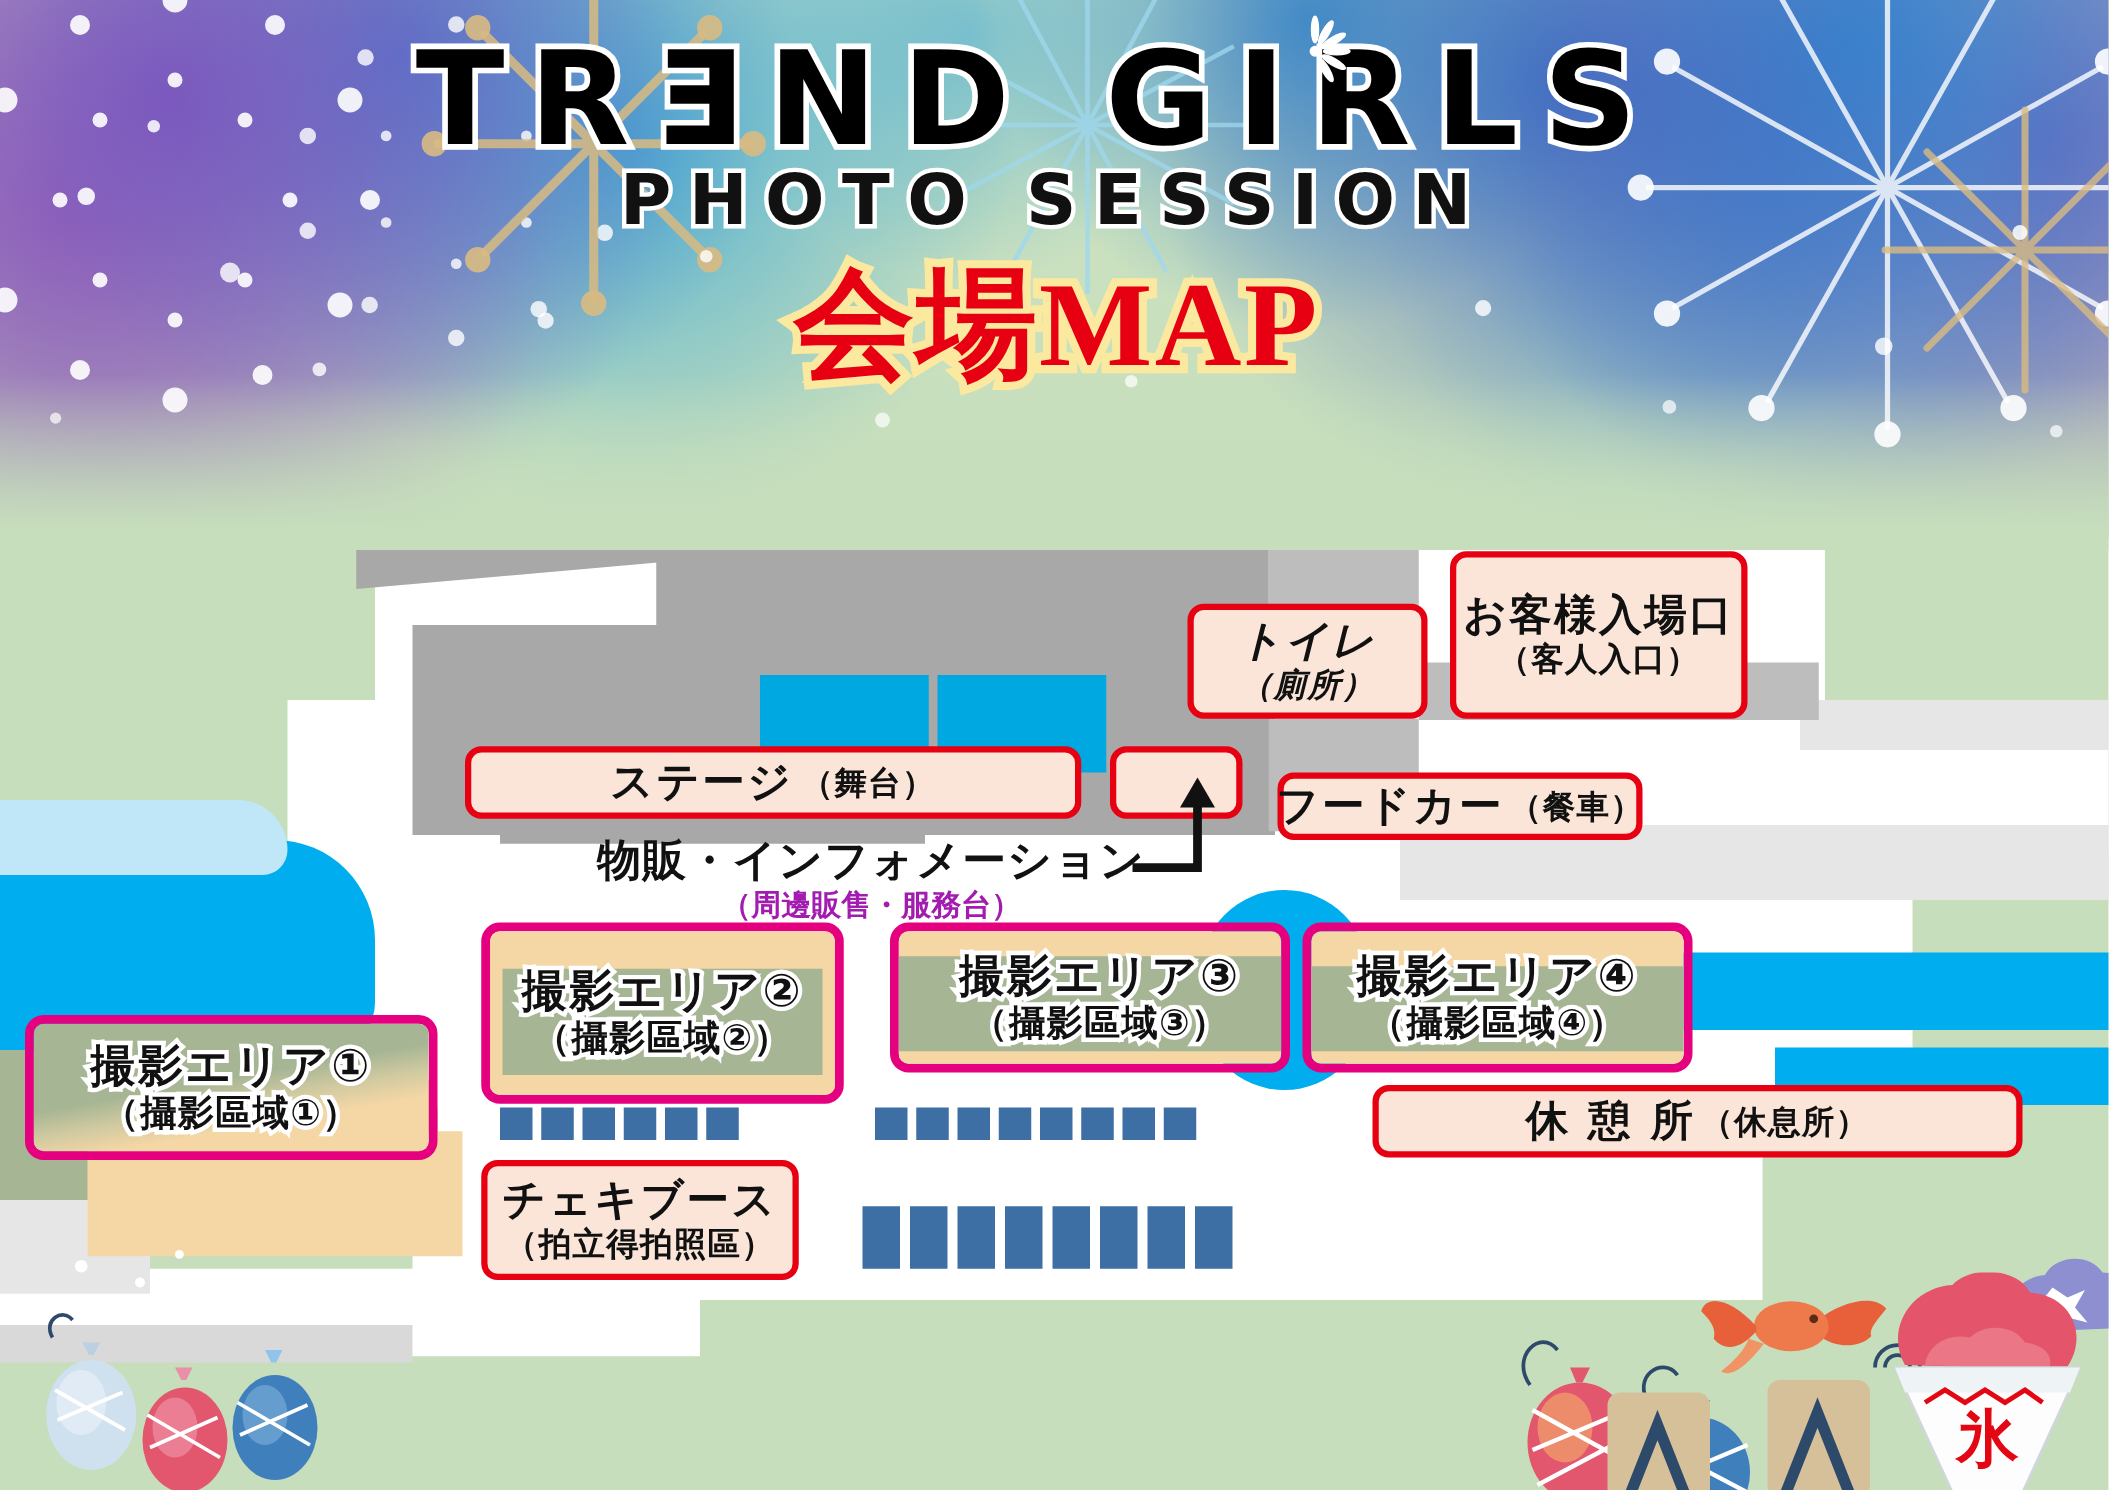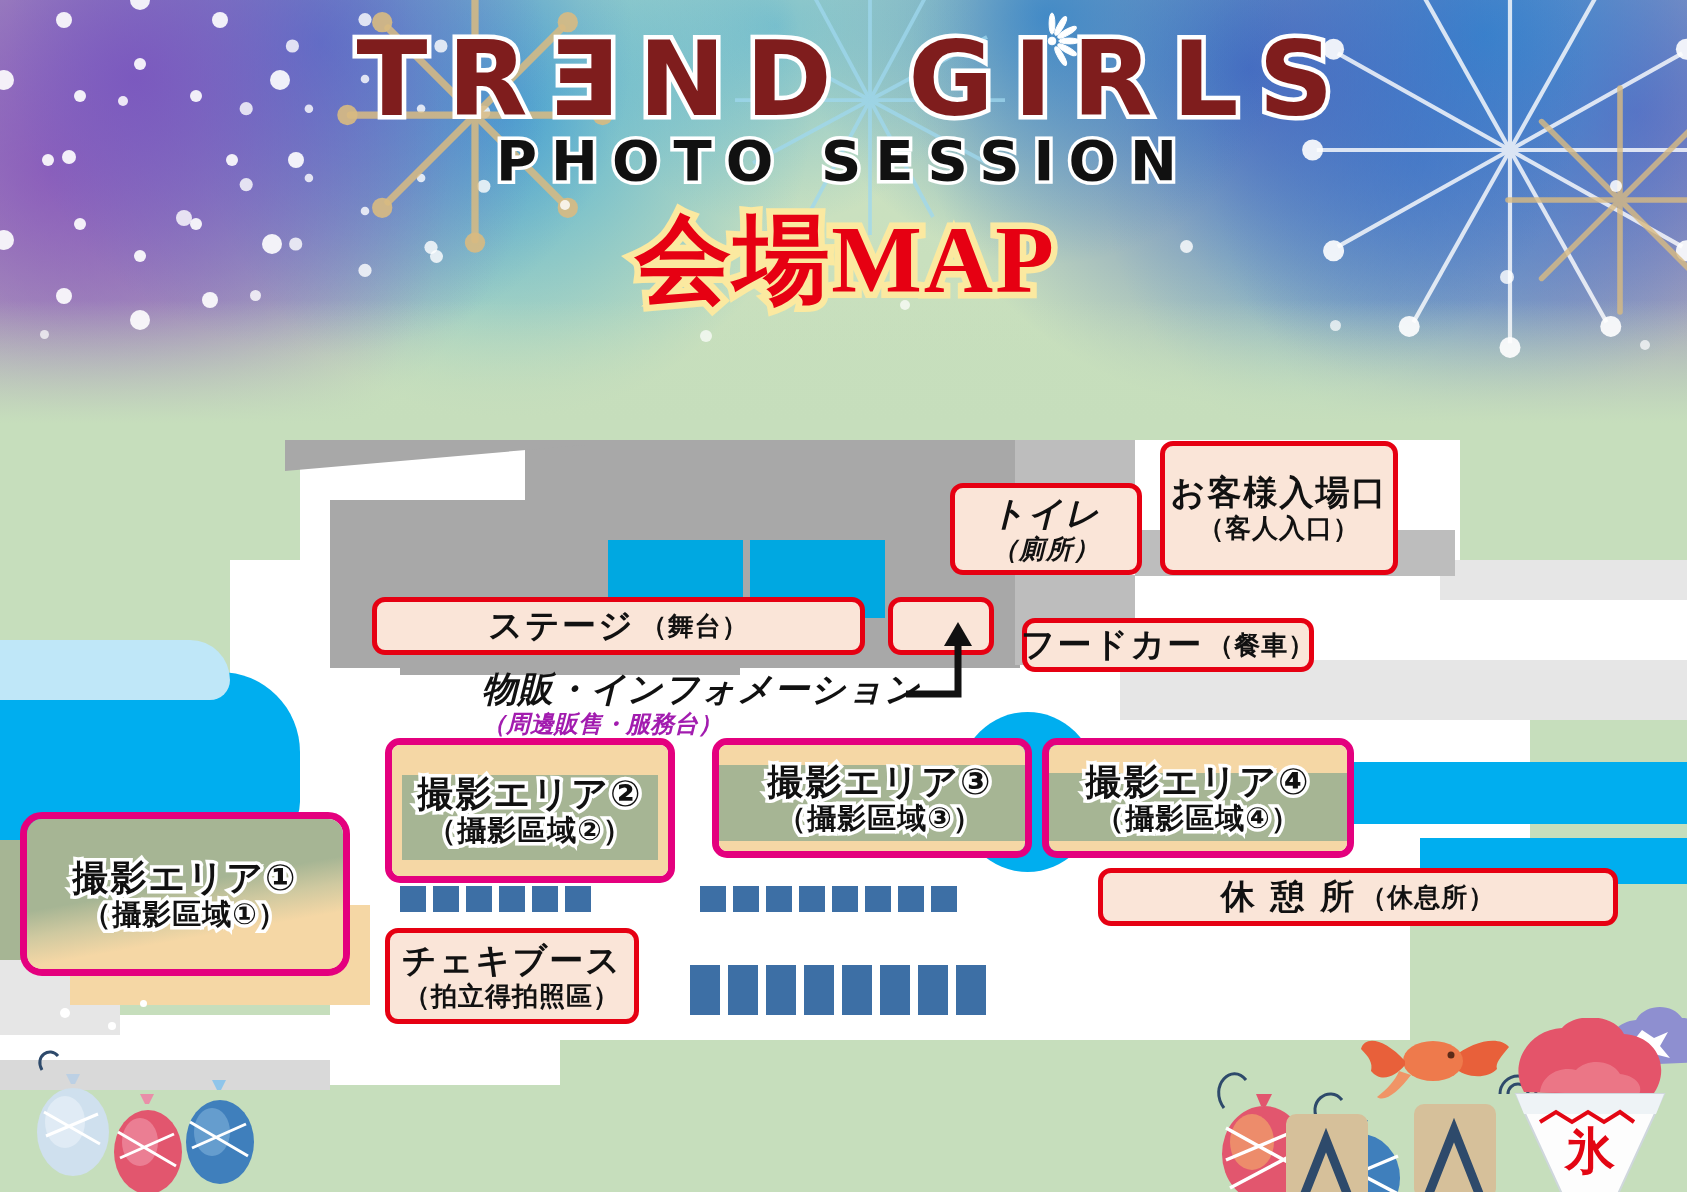--- a/index.html
+++ b/index.html
@@ -44,24 +44,23 @@
       linear-gradient(#cfe3c4 0%, #c9e0be 60%, #c6debc 100%);
   }
   .fw-fade { position:absolute; left:0; top:300px; width:1687px; height:140px;
              background:linear-gradient(rgba(198,222,188,0) 0%, #c6debc 88%); }
   .dot { position:absolute; border-radius:50%; background:#ffffff; }
 
   
   .title-main {
     position:absolute; left:0; top:18px; width:1662px; text-align:center;
     font-family:"DejaVu Sans",sans-serif; font-weight:700;
-    font-size:104px; letter-spacing:20px; color:#7f1d1d;
+    font-size:104px; letter-spacing:20px; color:#000000;
     -webkit-text-stroke:9px #ffffff; paint-order:stroke fill;
     white-space:nowrap;
-    margin-left:24px;
   }
   .title-sub {
     position:absolute; left:0; top:128px; width:1687px; text-align:center;
     font-family:"DejaVu Sans",sans-serif; font-weight:700;
     font-size:56px; letter-spacing:14px; color:#111111;
     -webkit-text-stroke:7px #ffffff; paint-order:stroke fill;
     white-space:nowrap;
   }
   .title-map {
     position:absolute; left:2px; top:196px; width:1687px; text-align:center;
@@ -357,40 +356,40 @@
     <span class="small" style="margin-left:6px;">（舞台）</span>
   </div>
 
   <div class="lbl" style="left:888px;top:597px;width:106px;height:58px;"></div>
 
   <div class="lbl" style="left:1022px;top:618px;width:292px;height:54px;">
     <span class="big">フードカー</span>
     <span class="small" style="margin-left:4px;">（餐車）</span>
   </div>
 
-  <div style="position:absolute;left:482px;top:670px;width:470px;text-align:left;line-height:1.12;font-style:italic;">
+  <div style="position:absolute;left:462px;top:670px;width:470px;text-align:center;line-height:1.12;">
     <div style="font-family:'DejaVu Sans',sans-serif;font-weight:700;font-size:35px;color:#111;white-space:nowrap;letter-spacing:1px;">物販・インフォメーション</div>
     <div style="font-family:'DejaVu Sans',sans-serif;font-weight:700;font-size:24px;color:#a21caf;white-space:nowrap;margin-top:2px;">（周邊販售・服務台）</div>
   </div>
   <svg class="arrow-svg" width="90" height="100" viewBox="0 0 90 100">
     <path d="M6 78 L58 78 L58 22" fill="none" stroke="#111111" stroke-width="7"></path>
     <path d="M58 6 L72 30 L44 30 Z" fill="#111111"></path>
   </svg>
 
   <div class="lbl stack" style="left:385px;top:928px;width:254px;height:96px;">
     <span class="big">チェキブース</span>
     <span class="small">（拍立得拍照區）</span>
   </div>
 
   <div class="lbl" style="left:1098px;top:868px;width:520px;height:58px;">
     <span class="big">休 憩 所</span>
     <span class="small" style="margin-left:4px;">（休息所）</span>
   </div>
 
-  <div class="parea" style="left:20px;top:812px;width:330px;height:164px;border-radius:22px;">
+  <div class="parea" style="left:20px;top:812px;width:330px;height:116px;">
     <div class="pa-bg" style="background:linear-gradient(170deg,#a6b594 0%,#a6b594 45%,#cfc9a0 58%,#f5d7a5 72%,#f5d7a5 100%);"></div>
     <span class="pa-t">撮影エリア①</span>
     <span class="pa-s">（攝影區域①）</span>
   </div>
 
   <div class="parea" style="left:385px;top:738px;width:290px;height:145px;">
     <div class="pa-bg" style="background:#f5d7a5;"></div>
     <div class="pa-bg" style="background:#a6b594;left:10px;right:10px;top:30px;bottom:16px;"></div>
     <span class="pa-t">撮影エリア②</span>
     <span class="pa-s">（攝影區域②）</span>

